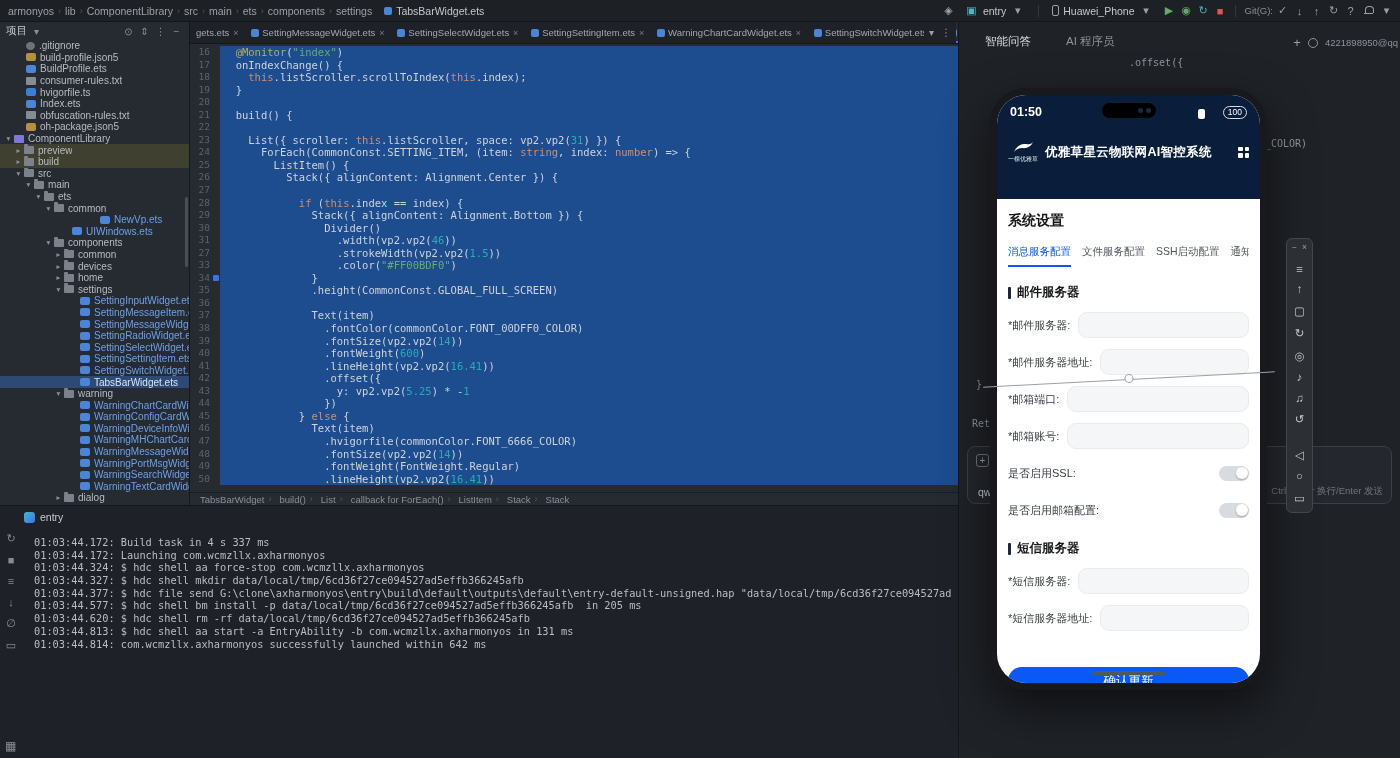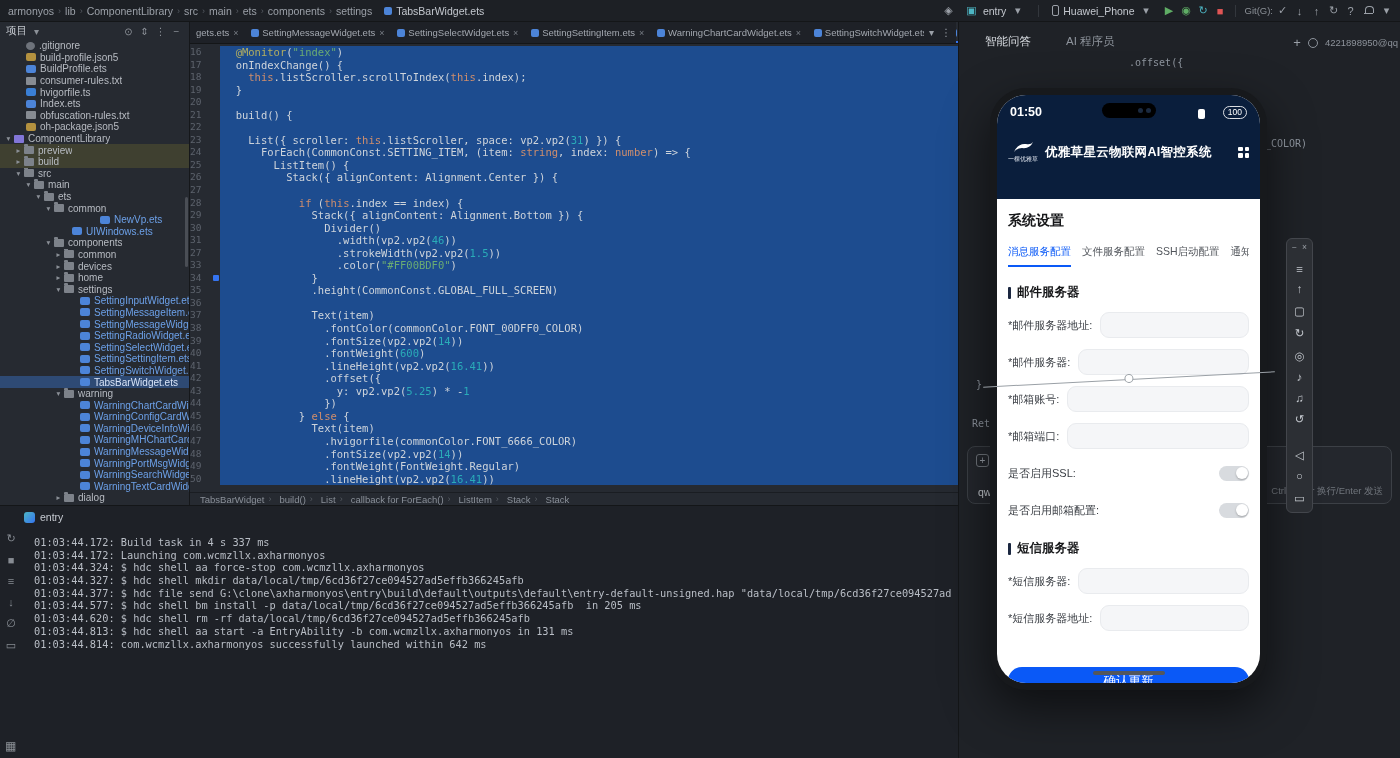--- a/index.html
+++ b/index.html
@@ -53,21 +53,21 @@
   .etab{display:flex;align-items:center;gap:3px;padding:0 6px;font-size:9.5px;color:#a3a8b0;white-space:nowrap;flex:none}
   .etab.active{background:#262a31;color:#d4d8de;box-shadow:inset 0 -2px 0 #3574f0}
   .tclose{color:#787d85;font-size:9px;width:7px;text-align:center}
   .etab-ctrl{position:absolute;right:2px;top:0;height:21px;display:flex;align-items:center;gap:7px;background:#1e2127;padding:0 5px}
   .etab-ctrl span{color:#9ba0a8;font-size:10px}
 
   
   #ed{position:absolute;left:190px;top:44px;width:768px;height:448px;background:#262a31;overflow:hidden;
       font-family:"DejaVu Sans Mono",monospace;font-size:10.5px;padding-top:2px}
   .cl{display:flex;height:12.55px;line-height:12.55px}
-  .ln{width:30px;padding-right:10px;color:#5d636d;flex:none;font-size:9.5px;position:relative}
+  .ln{width:30px;padding-right:10px;text-align:right;color:#5d636d;flex:none;font-size:9.5px;position:relative}
   .ct-a{flex:1;padding-left:3px;overflow:hidden}
   .cl.sel .ct-a{background:#1d4c8f}
   .ct{white-space:pre;color:#ced4db}
   .cl.gm .ln::before{content:"";position:absolute;right:1px;top:3px;width:6px;height:6px;background:#3574f0;border-radius:1px}
   .str{color:#6aab73}.num{color:#2aacb8}.kw{color:#cf8e6d}.dec{color:#b3ae60}
 
   #bc2{position:absolute;left:190px;top:492px;width:768px;height:13px;background:#262a31;border-top:1px solid #1a1d22;
        display:flex;align-items:center;padding:0 8px;font-size:9.5px;color:#8a9099}
   #bc2 .bc-sep{padding:0 4px}
 
@@ -753,36 +753,36 @@
         <div>
 
         <section>
               <div class="ph-sec">
                 <span class="bar"></span>
                 <span class="t">邮件服务器</span>
               </div>
               <div>
 
               <div class="prow">
+                    <span class="plabel">*邮件服务器:</span>
+                    <span class="pinp"></span>
+
+                  </div>
+                <div class="prow">
                     <span class="plabel">*邮件服务器地址:</span>
                     <span class="pinp"></span>
 
                   </div>
                 <div class="prow">
-                    <span class="plabel">*邮件服务器:</span>
+                    <span class="plabel">*邮箱端口:</span>
                     <span class="pinp"></span>
 
                   </div>
                 <div class="prow">
                     <span class="plabel">*邮箱账号:</span>
-                    <span class="pinp"></span>
-
-                  </div>
-                <div class="prow">
-                    <span class="plabel">*邮箱端口:</span>
                     <span class="pinp"></span>
 
                   </div>
                 <div class="prow tg">
                     <span class="plabel">是否启用SSL:</span>
 
                     <span class="ptgl"></span>
                   </div>
                 <div class="prow tg">
                     <span class="plabel">是否启用邮箱配置:</span>

